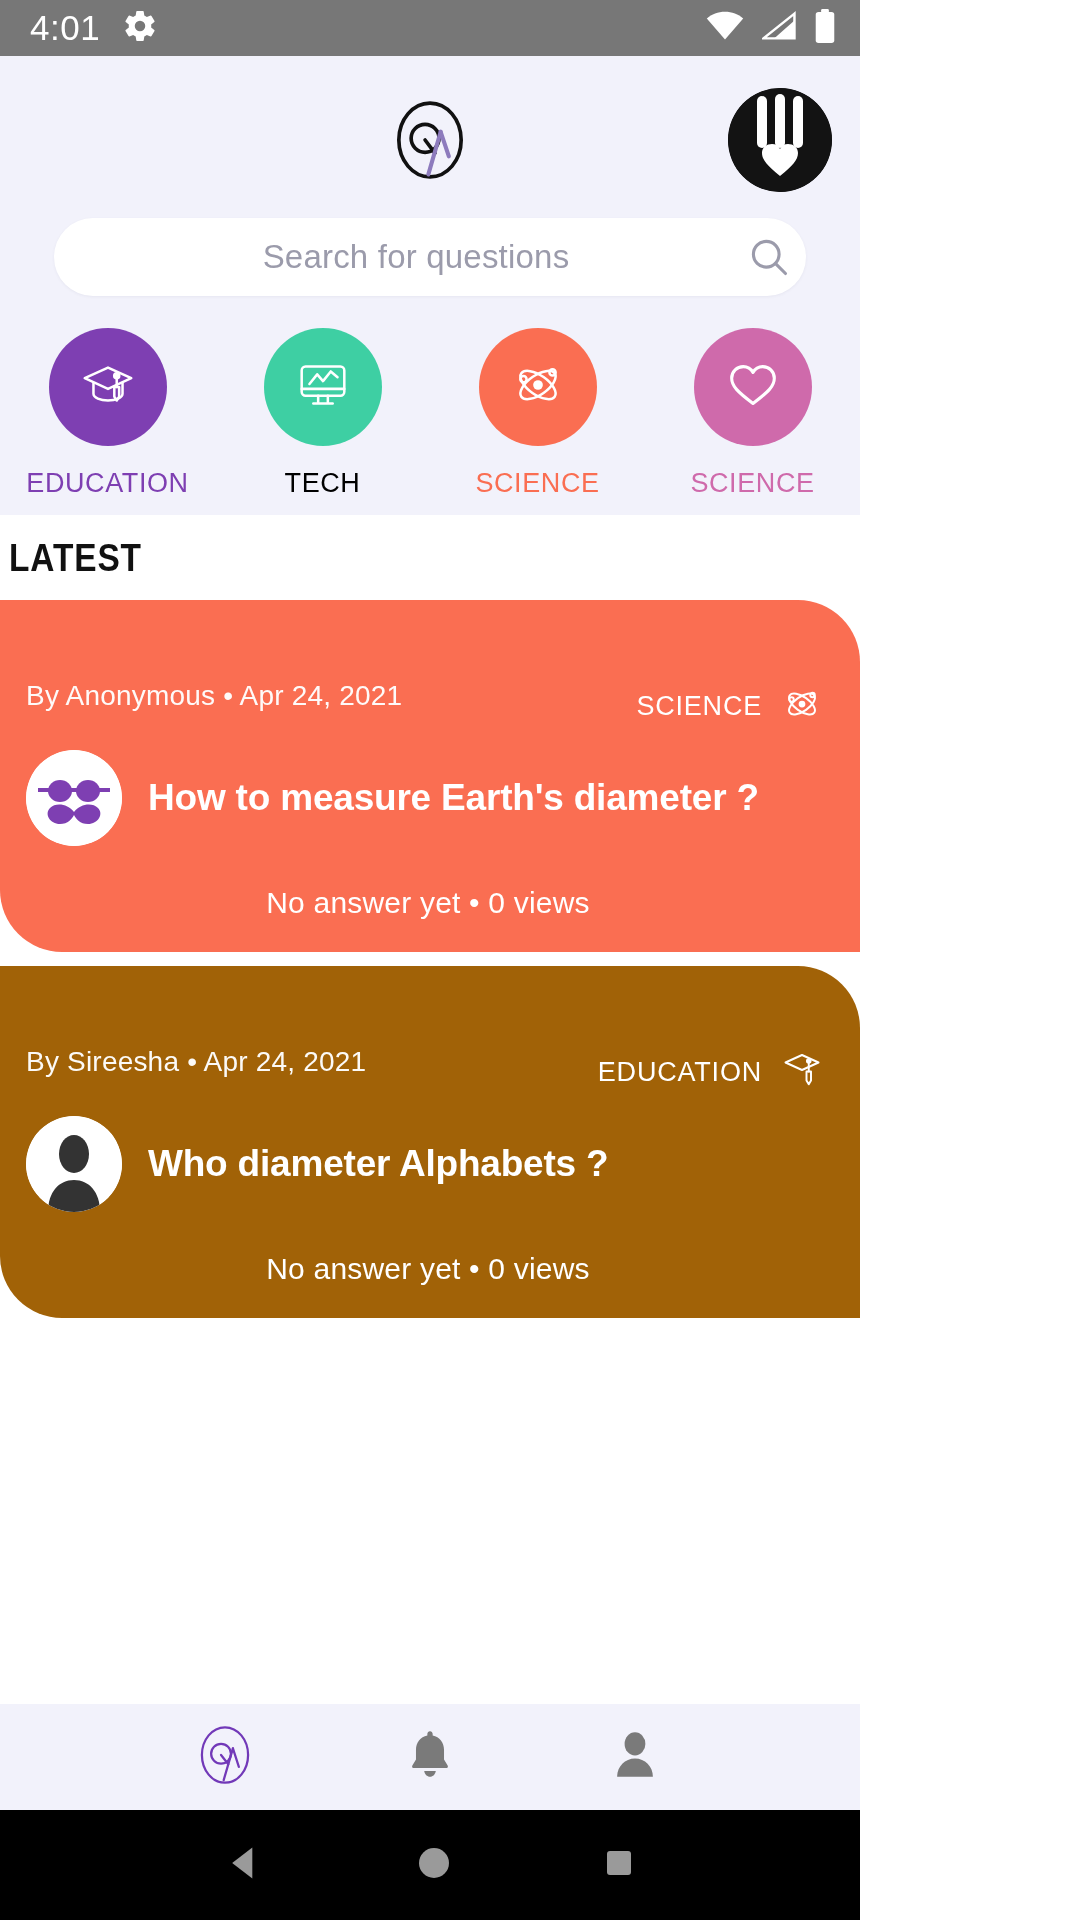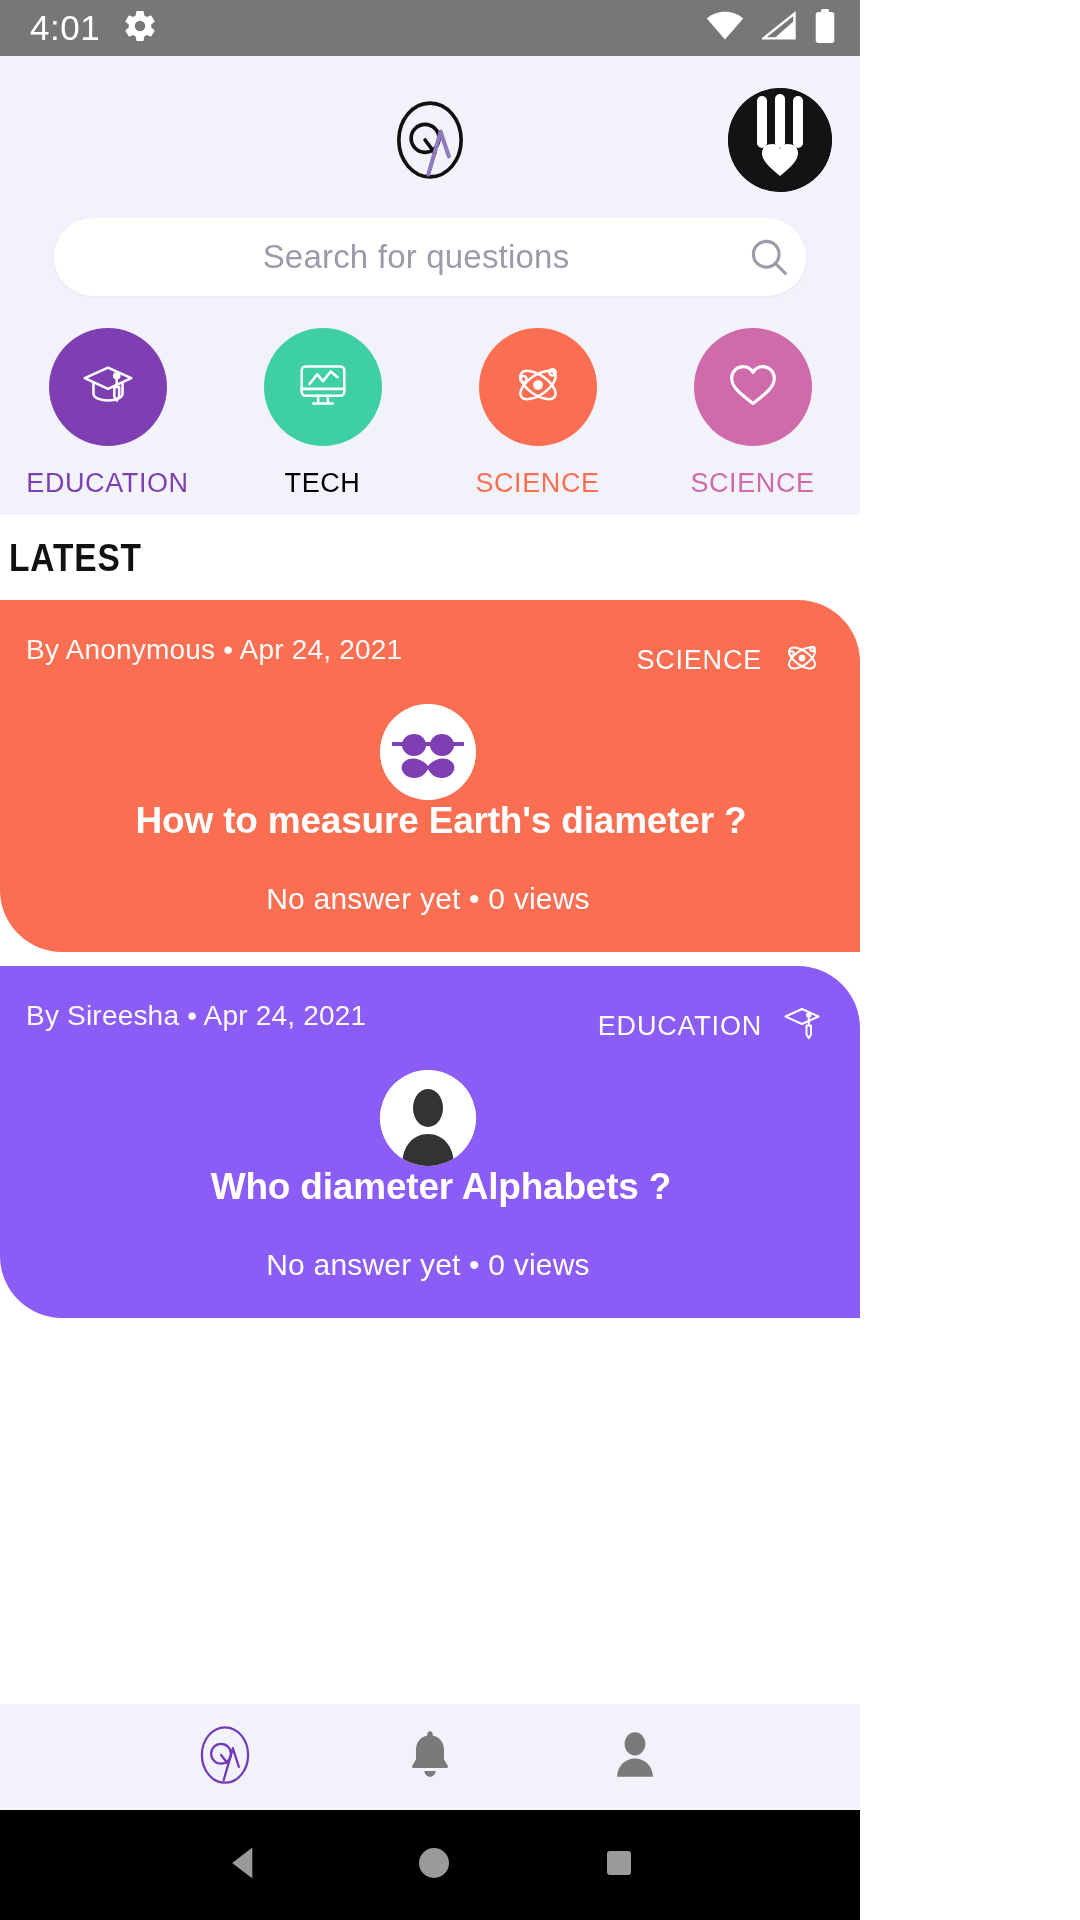--- a/index.html
+++ b/index.html
@@ -164,20 +164,21 @@
     border-top-right-radius: 62px;
     border-bottom-left-radius: 62px;
     padding: 34px 30px 28px 26px;
     box-sizing: border-box;
     margin-bottom: 14px;
     min-height: 352px;
   }
   .qcard-top {
     display: flex;
     align-items: flex-start;
+    margin-top: 46px;
   }
   .qcard-byline {
     color: #ffffff;
     font-size: 28px;
     letter-spacing: 0.2px;
     opacity: 0.97;
   }
   .qcard-cat {
     margin-left: auto;
     display: flex;
@@ -187,21 +188,20 @@
   }
   .qcard-cat-label {
     color: #ffffff;
     font-size: 27px;
     letter-spacing: 0.8px;
   }
   .qcard-body {
     display: flex;
     align-items: center;
     margin-top: 18px;
-    flex-direction: column;
   }
   .qcard-avatar {
     width: 96px;
     height: 96px;
     border-radius: 50%;
     background: #ffffff;
     display: flex;
     align-items: center;
     justify-content: center;
     flex: 0 0 auto;
@@ -414,21 +414,21 @@
             <rect x="12" y="38" width="12" height="4" fill="#7E3FB2"></rect>
             <rect x="72" y="38" width="12" height="4" fill="#7E3FB2"></rect>
             <path d="M48 62 C42 54 30 52 24 58 C18 64 24 74 34 74 C42 74 46 69 48 65 C50 69 54 74 62 74 C72 74 78 64 72 58 C66 52 54 54 48 62 Z" fill="#7E3FB2"></path>
           </svg>
         </span>
         <span class="qcard-title">How to measure Earth's diameter ?</span>
       </div>
       <div class="qcard-meta">No answer yet • 0 views</div>
     </div>
 
-    <div class="qcard" style="background:#8b5cf6">
+    <div class="qcard" style="background:#a16207">
       <div class="qcard-top">
         <span class="qcard-byline">By Sireesha • Apr 24, 2021</span>
         <span class="qcard-cat">
           <span class="qcard-cat-label">EDUCATION</span>
           <span>
             <svg width="48" height="48" viewBox="0 0 64 64" fill="none" stroke="#ffffff" stroke-width="2.6" stroke-linejoin="round" stroke-linecap="round">
               <path d="M32 12 L54 22 L32 32 L10 22 Z"></path>
               <circle cx="41" cy="20" r="2.4" fill="#ffffff"></circle>
               <path d="M41 22 v12"></path>
               <path d="M38 34 h6 v12 l-3 5 l-3-5 z"></path>

